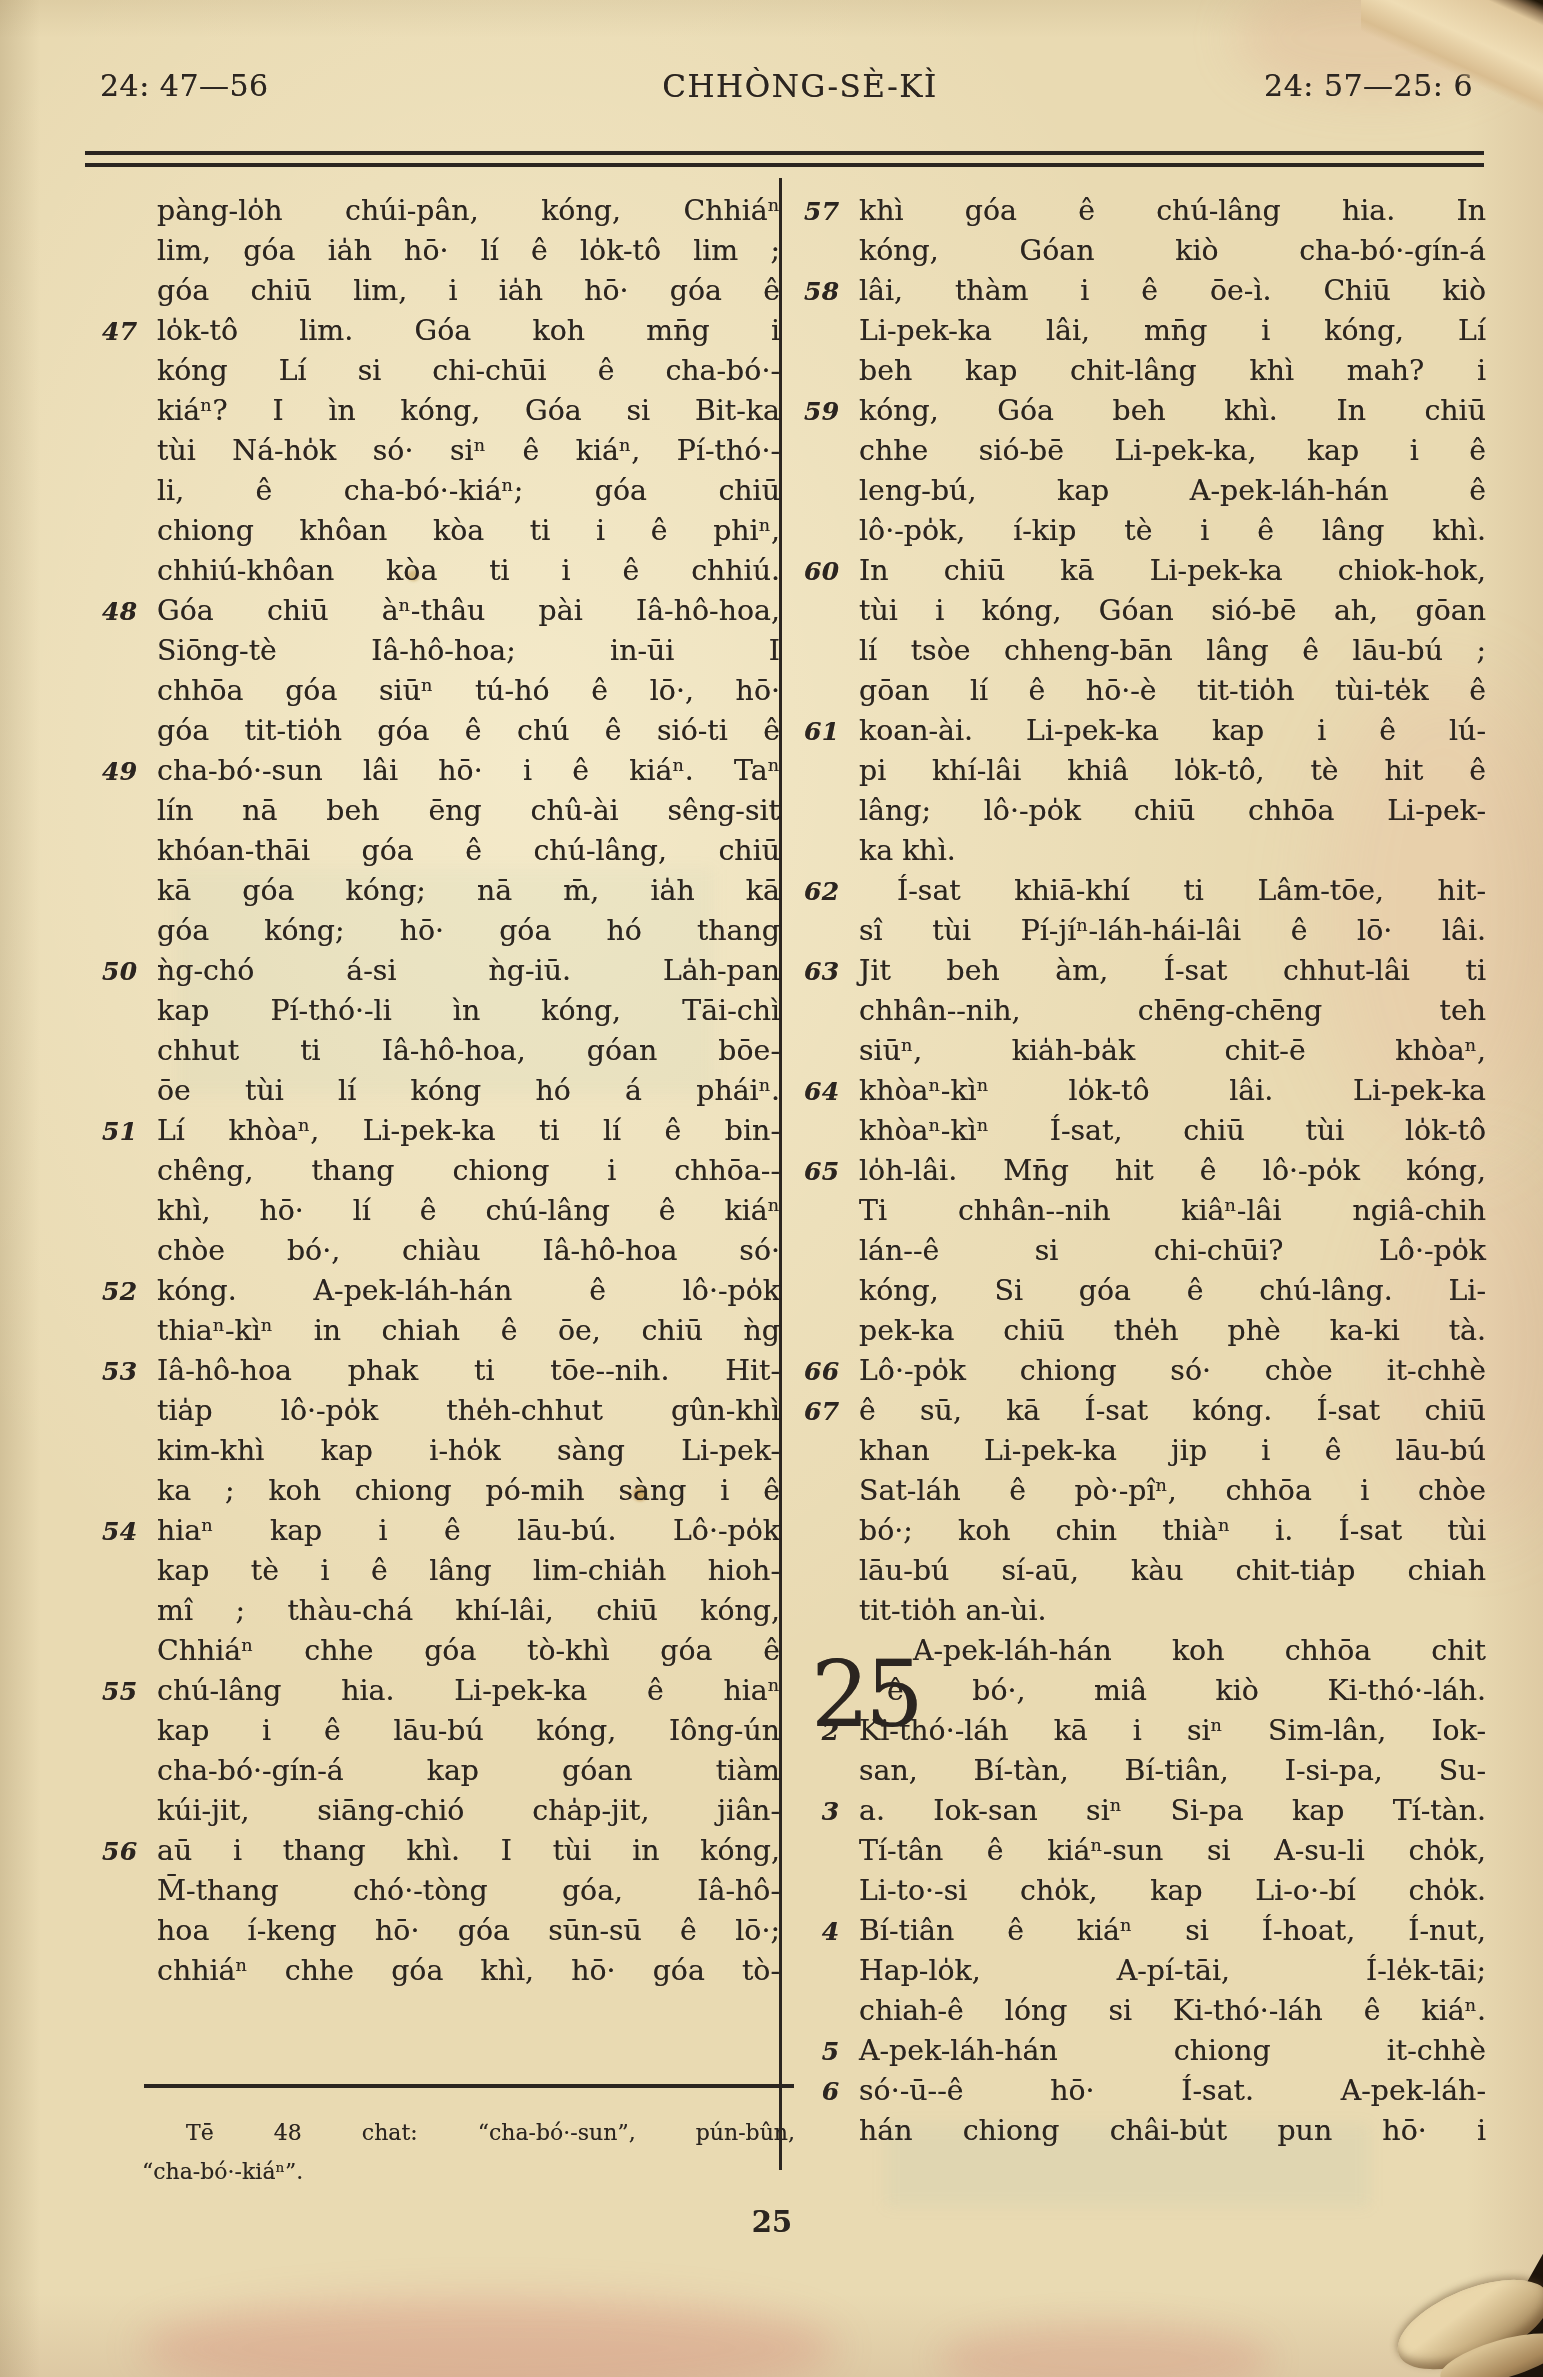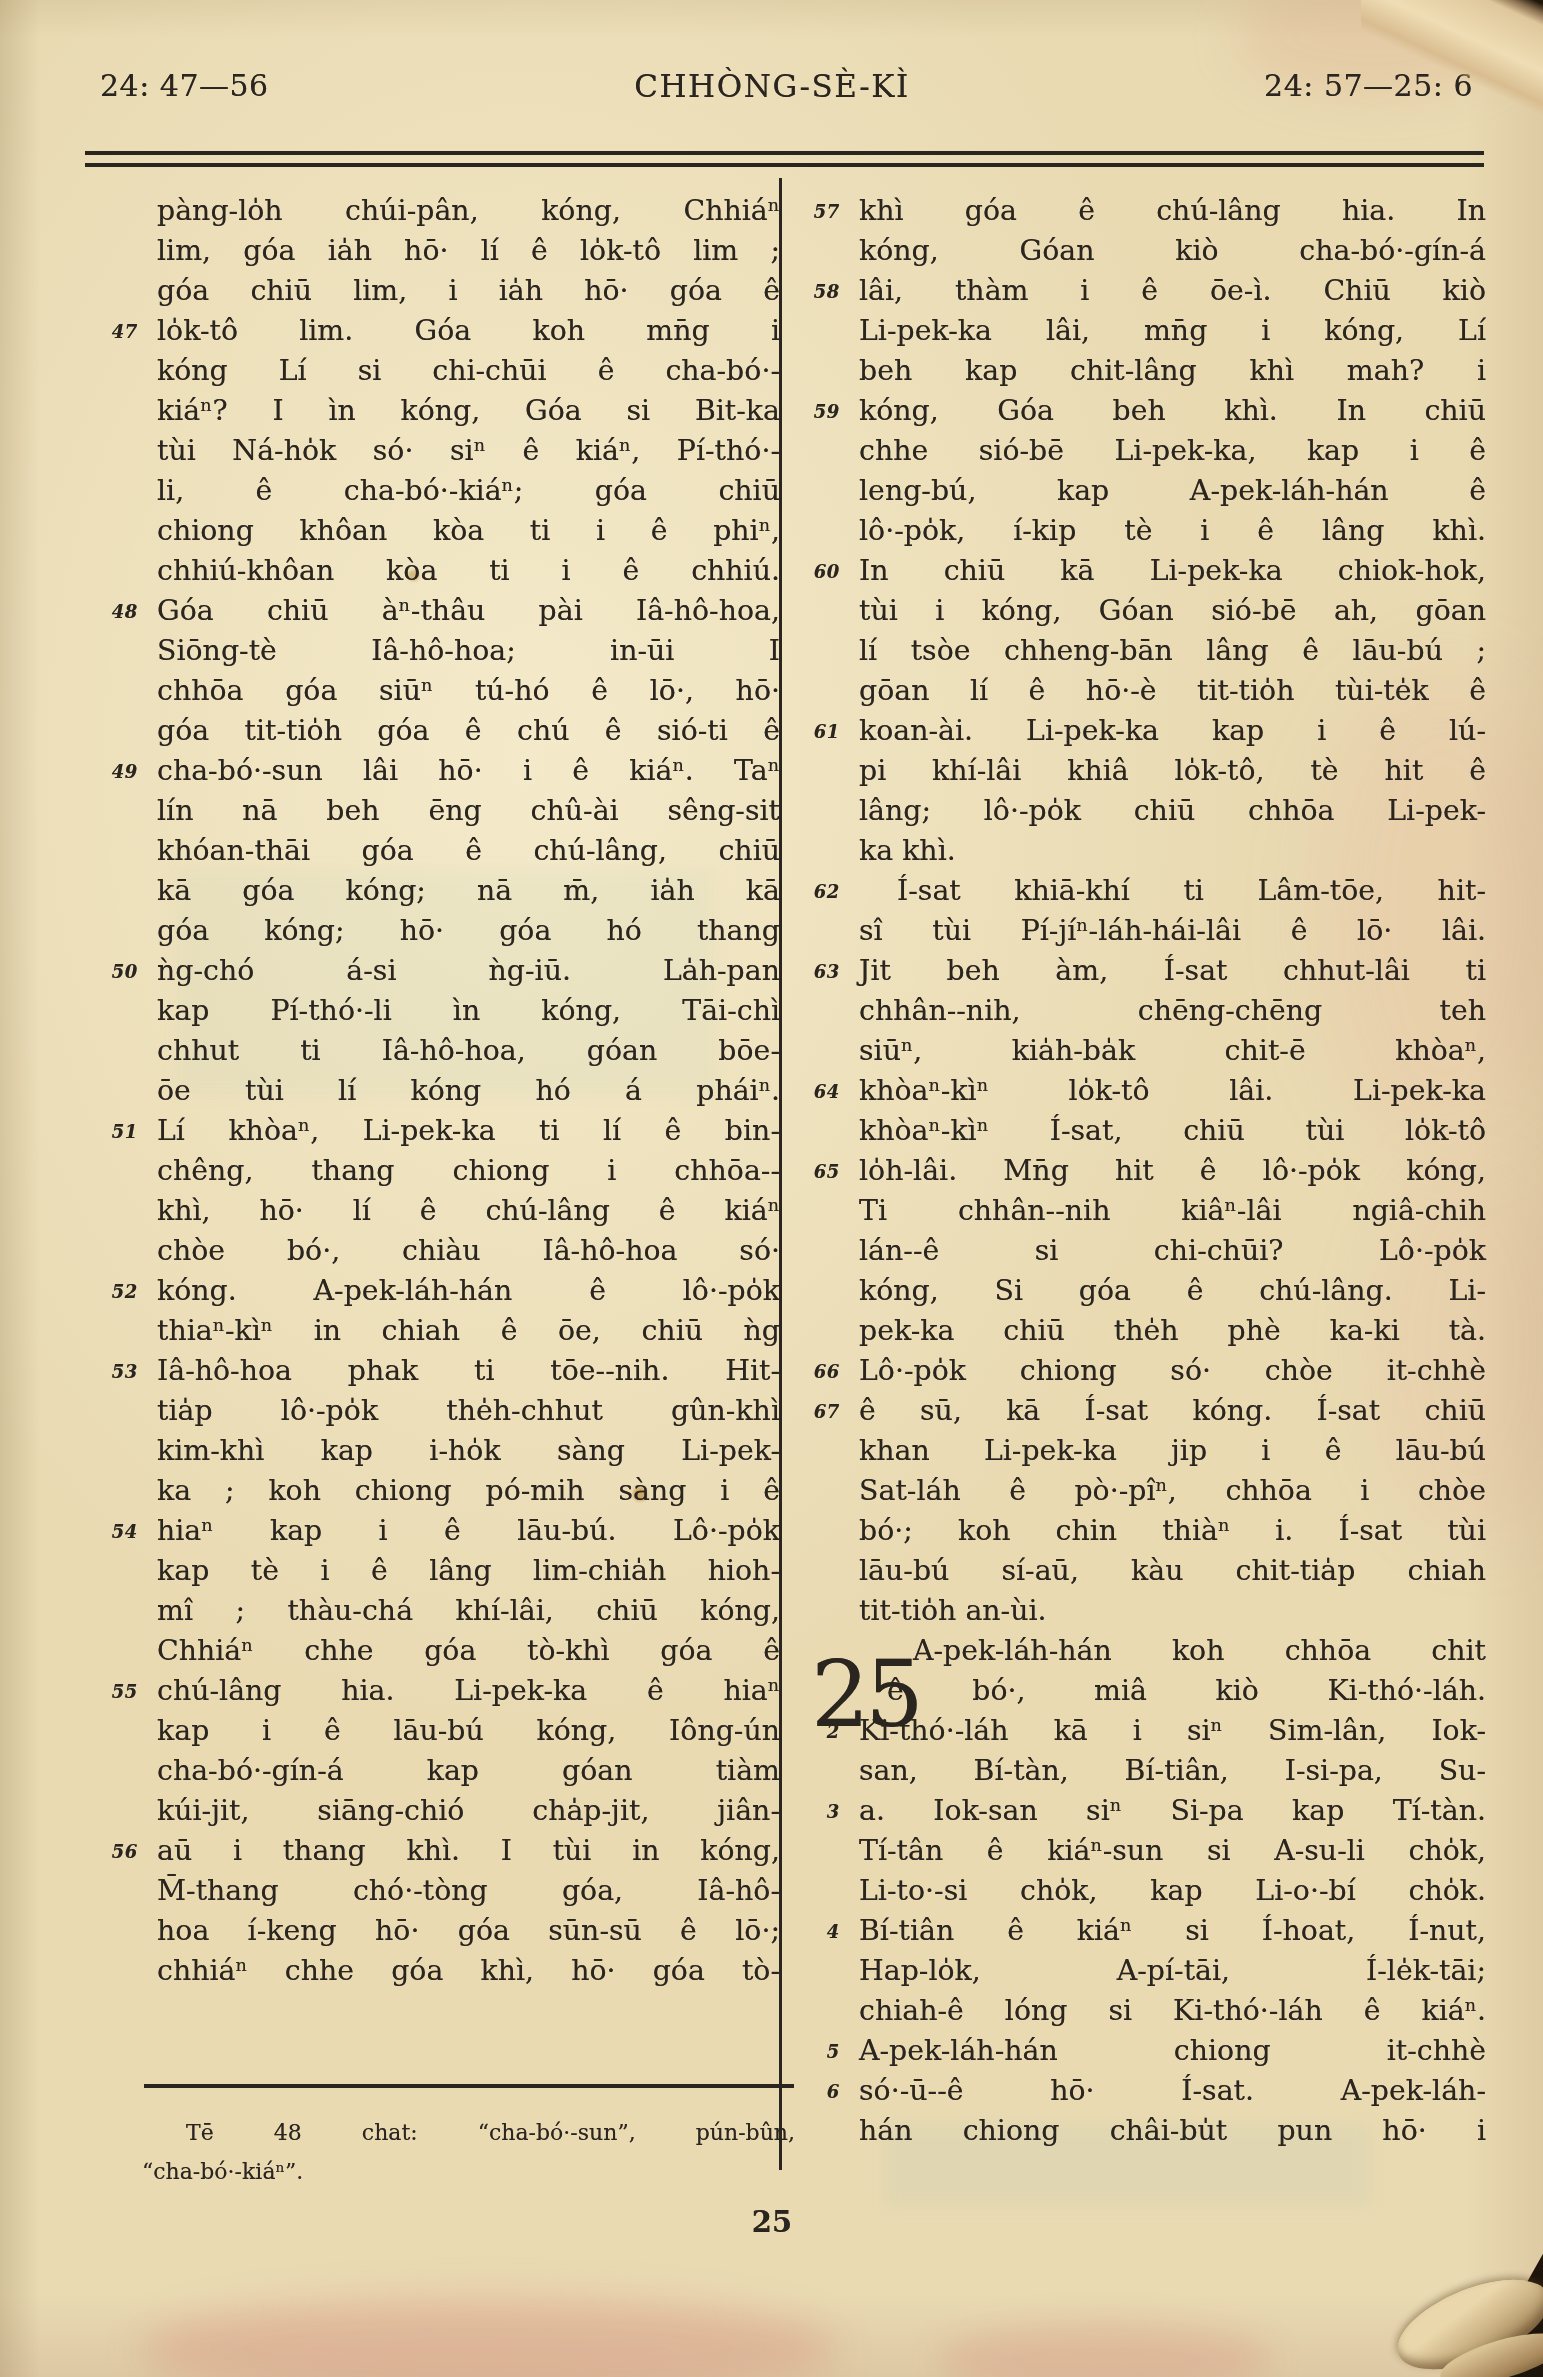--- a/index.html
+++ b/index.html
@@ -33,37 +33,37 @@
   .curl{position:absolute;left:1393px;top:2289px;width:161px;height:71px;border-radius:50% 50% 50% 50%;
     background:linear-gradient(165deg,#ead7ab 35%,#cdb486 60%,#97794e 92%);
     box-shadow:0 -3.2px 7.5px rgba(90,66,36,.45), inset 0 -7.5px 9.7px rgba(92,66,36,.55);
     transform:rotate(-22deg);}
   .curl2{position:absolute;left:1438px;top:2340px;width:129px;height:38px;border-radius:50%;
     background:linear-gradient(170deg,#d9c294 20%,#a9895c 70%,#6d5432 100%);transform:rotate(-16deg);}
 
   .hdr{position:absolute;top:68px;font-weight:normal;font-size:30px;letter-spacing:0.5px;
     text-shadow:0 0 0.5px rgba(43,37,32,.65);}
   .hdr-left{left:100px;}
-  .hdr-center{left:568px;width:408px;text-align:center;font-size:31px;letter-spacing:1.6px;}
+  .hdr-center{left:596px;width:408px;text-align:center;font-size:31px;letter-spacing:1.6px;}
   .hdr-right{left:1159px;width:314px;text-align:right;}
   .rule-double{position:absolute;left:85px;top:151px;width:1399px;height:7.5px;
     border-top:4.8px solid #2b2520;border-bottom:4.3px solid #2b2520;}
   .divider{position:absolute;left:779px;top:178px;width:2.7px;height:1992px;background:#2b2520;}
 
   .col{position:absolute;top:191px;font-size:28.4px;line-height:40px;
     text-shadow:0 0 0.5px rgba(43,37,32,.55);}
   .col-left{left:157px;width:623px;}
   .col-right{left:859px;width:627px;}
   .line{position:relative;height:40px;}
   .line .ltext{display:block;text-align:justify;text-align-last:justify;white-space:nowrap0;}
   .line.short .ltext{text-align:center;text-align-last:left;}
   .line.indent .ltext{padding-left:38px;}
   .line.chap-line .ltext{padding-left:54px;}
   .line.chap-cont .ltext{padding-left:28px;}
-  .vnum{position:absolute;right:100%;margin-right:19.3px;top:1.1px;font-size:18px;font-weight:bold;
+  .vnum{position:absolute;right:100%;margin-right:19.3px;top:1.1px;font-size:25px;font-weight:bold;
     font-style:italic;letter-spacing:0.5px;}
   .chapnum{position:absolute;left:-48px;top:18px;font-size:92px;line-height:1;letter-spacing:-4.3px;
     font-weight:normal;z-index:2;}
 
   .fnote-rule{position:absolute;left:144px;top:2084px;width:650px;height:4.3px;background:#2b2520;}
   .fnote{position:absolute;left:142px;top:2113px;width:653px;font-size:22px;line-height:39px;
     text-shadow:0 0 0.5px rgba(43,37,32,.5);}
   .fnote .line{height:39px;}
   .fnote .line.first .ltext{padding-left:44px;}
 

